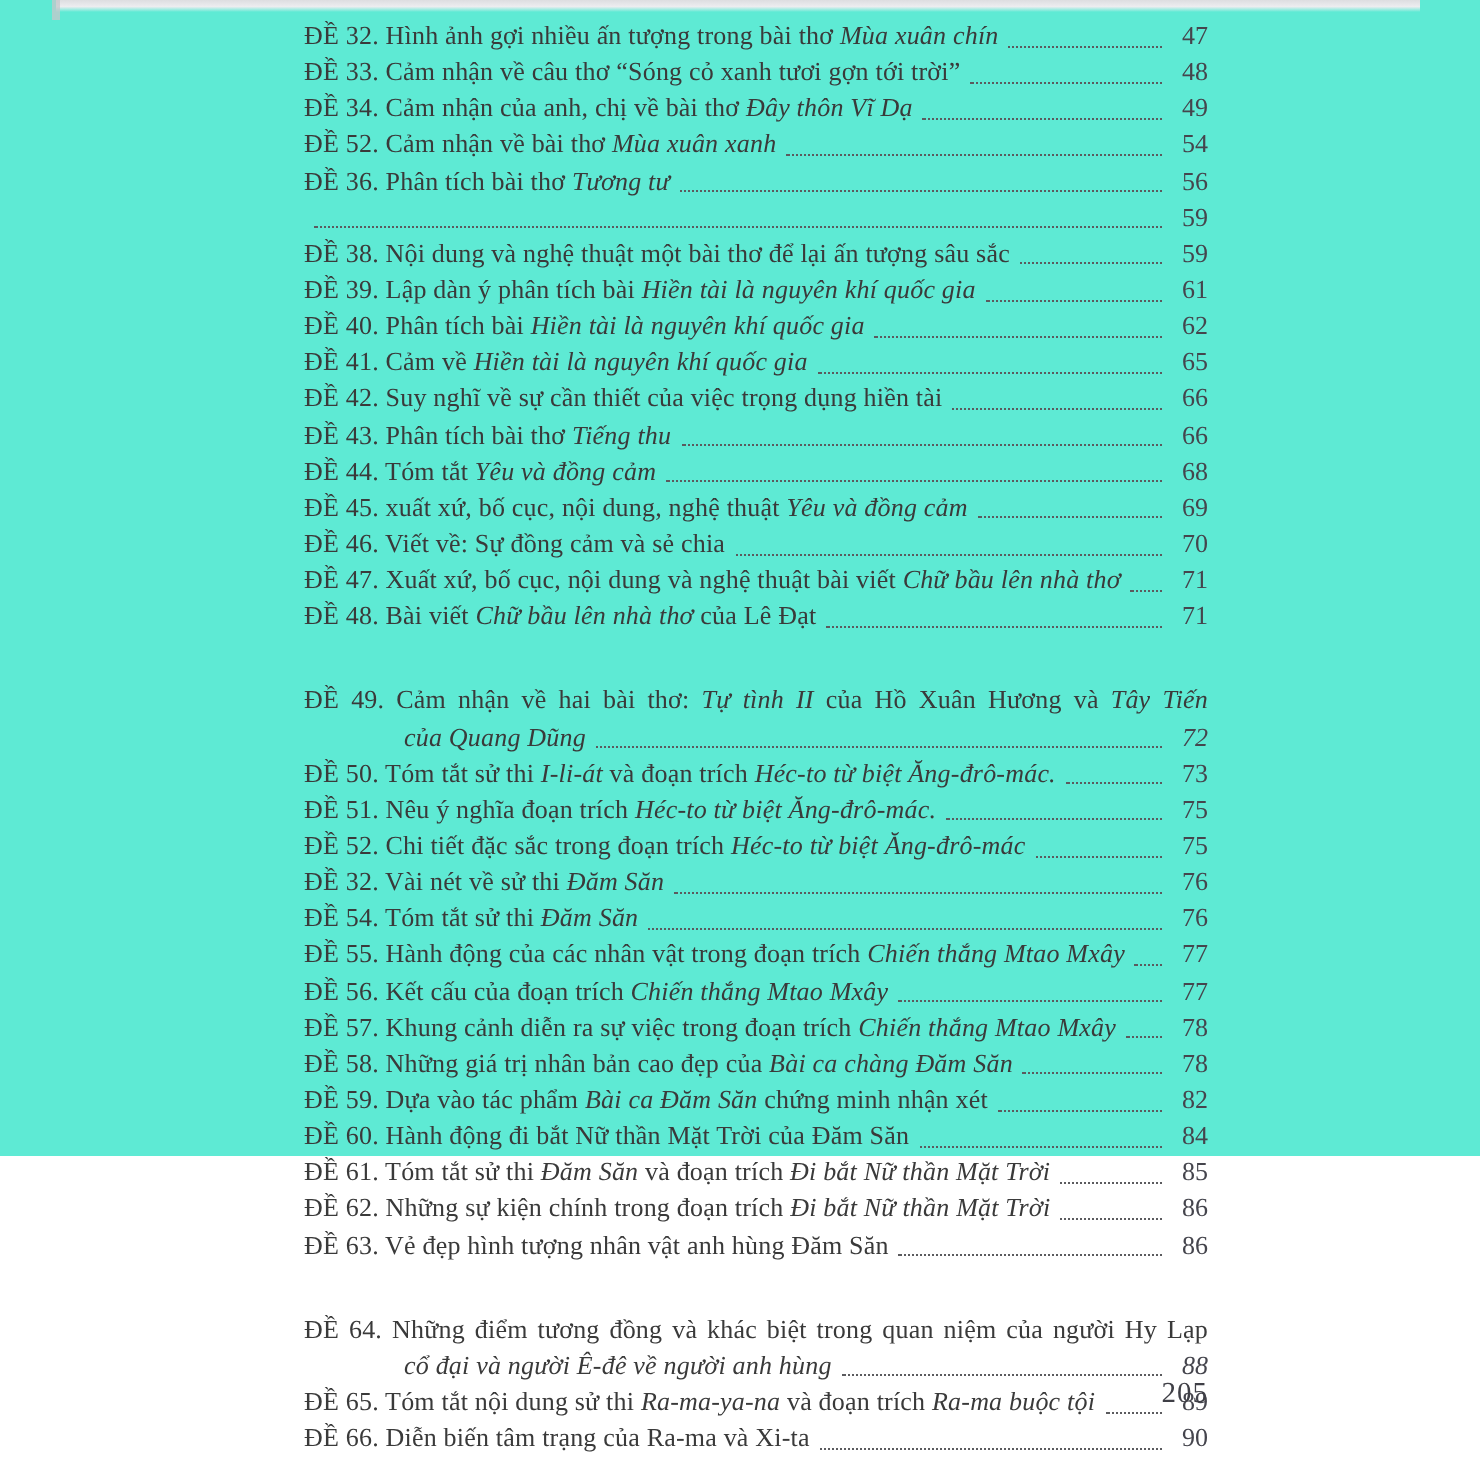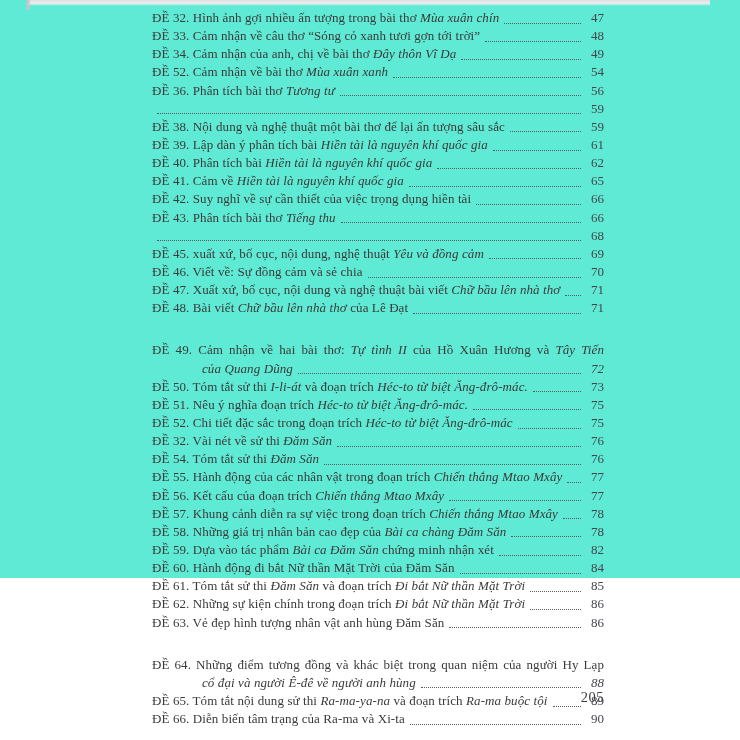--- a/index.html
+++ b/index.html
@@ -178,20 +178,21 @@
       </div>
       <div class="toc-entry">
         <div class="toc-line">
           <span class="txt"><span>ĐỀ 43. Phân tích bài thơ </span><i>Tiếng thu</i><span> </span></span>
           <span class="dots"></span>
           <span class="pg">66</span>
         </div>
       </div>
       <div class="toc-entry">
         <div class="toc-line">
+          <span class="txt"><span>ĐỀ 44. Tóm tắt </span><i>Yêu và đồng cảm</i><span>  </span></span>
           <span class="dots"></span>
           <span class="pg">68</span>
         </div>
       </div>
       <div class="toc-entry">
         <div class="toc-line">
           <span class="txt"><span>ĐỀ 45. xuất xứ, bố cục, nội dung, nghệ thuật </span><i>Yêu và đồng cảm</i><span> </span></span>
           <span class="dots"></span>
           <span class="pg">69</span>
         </div>

